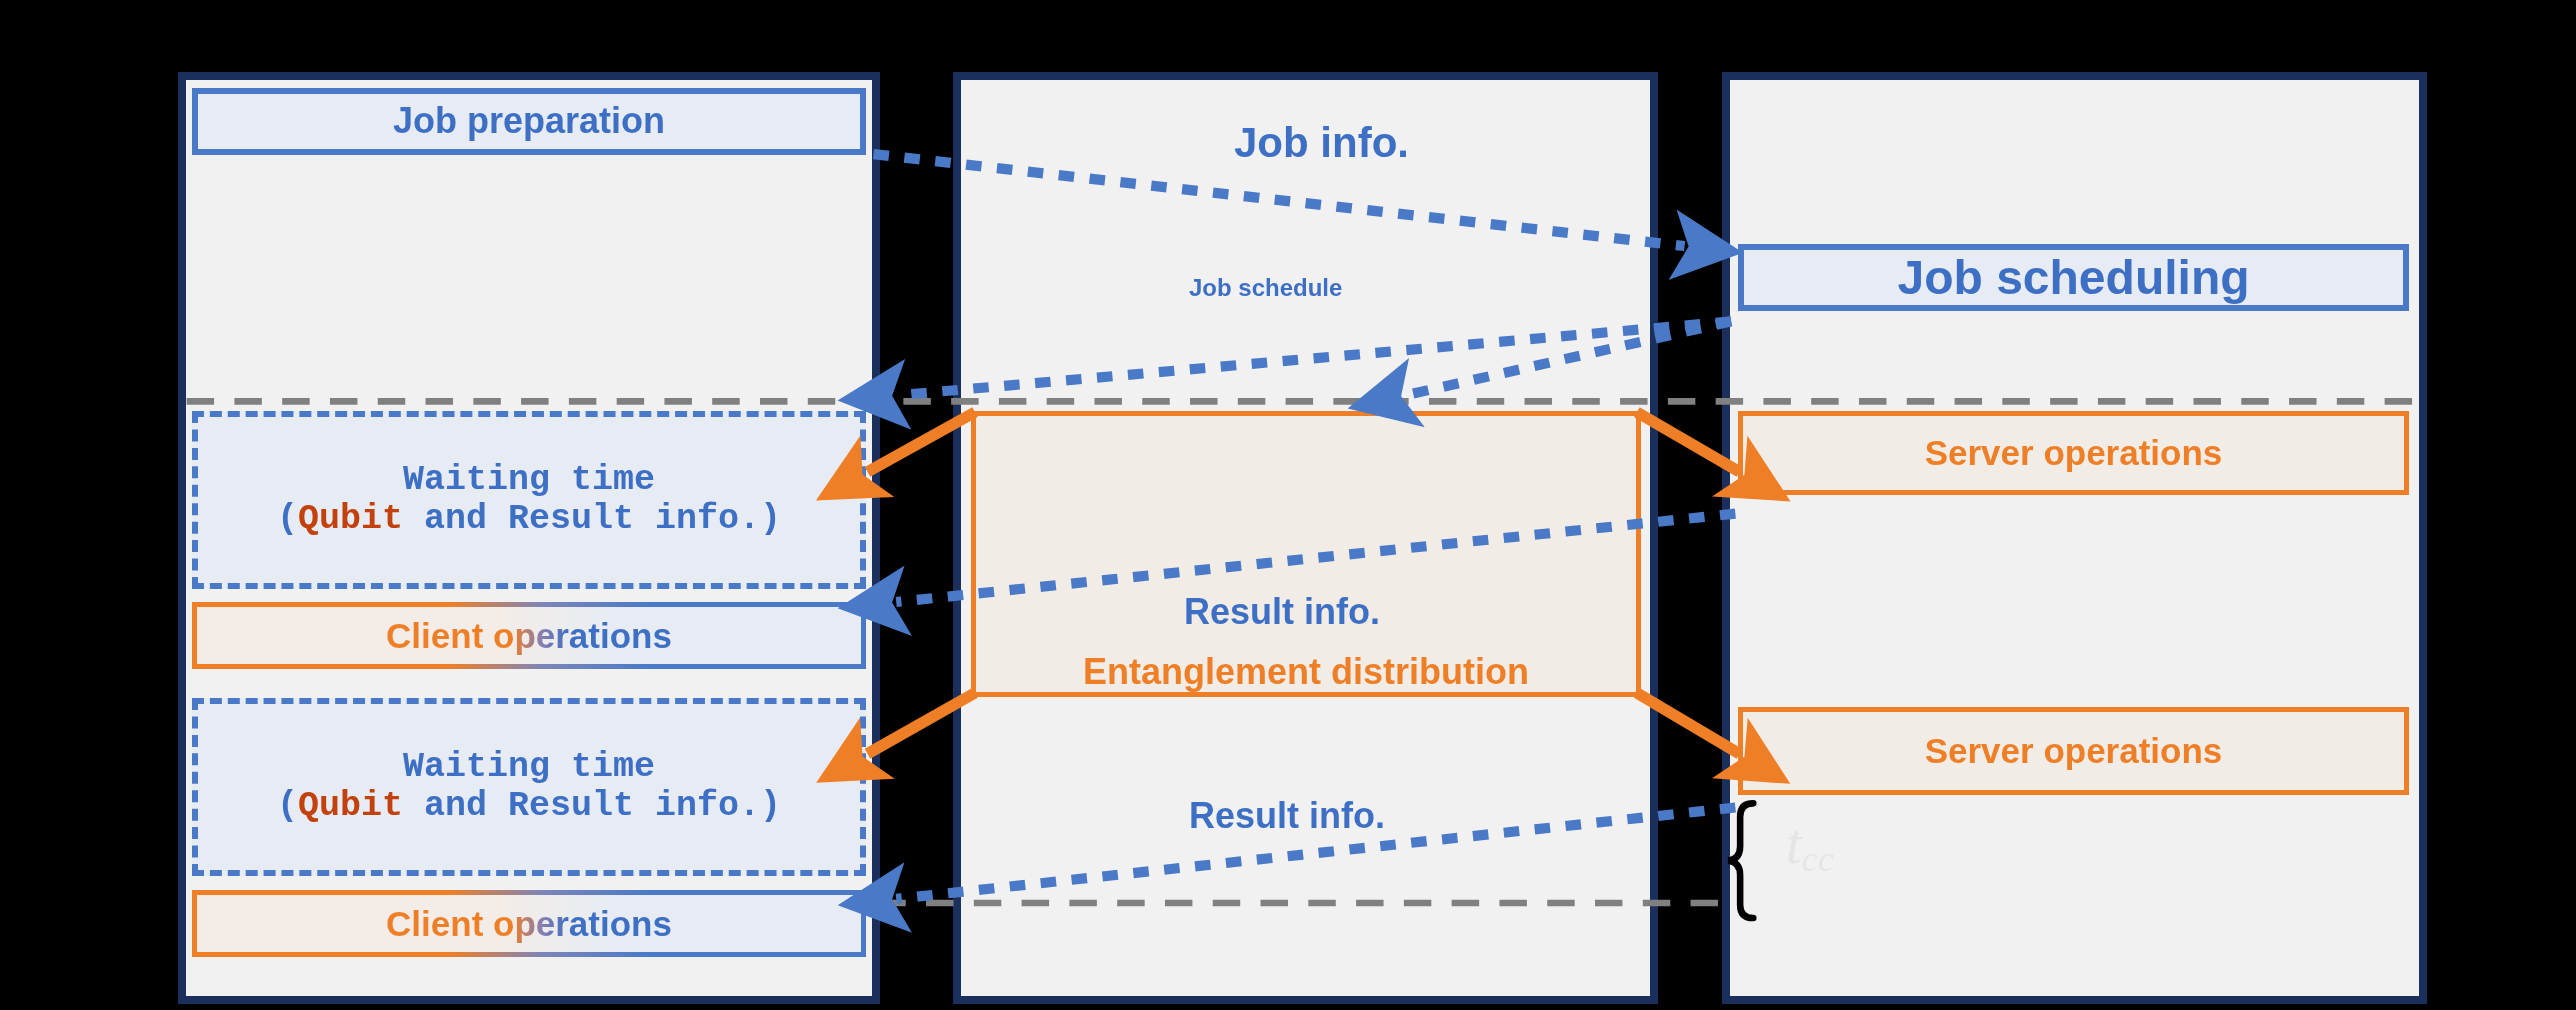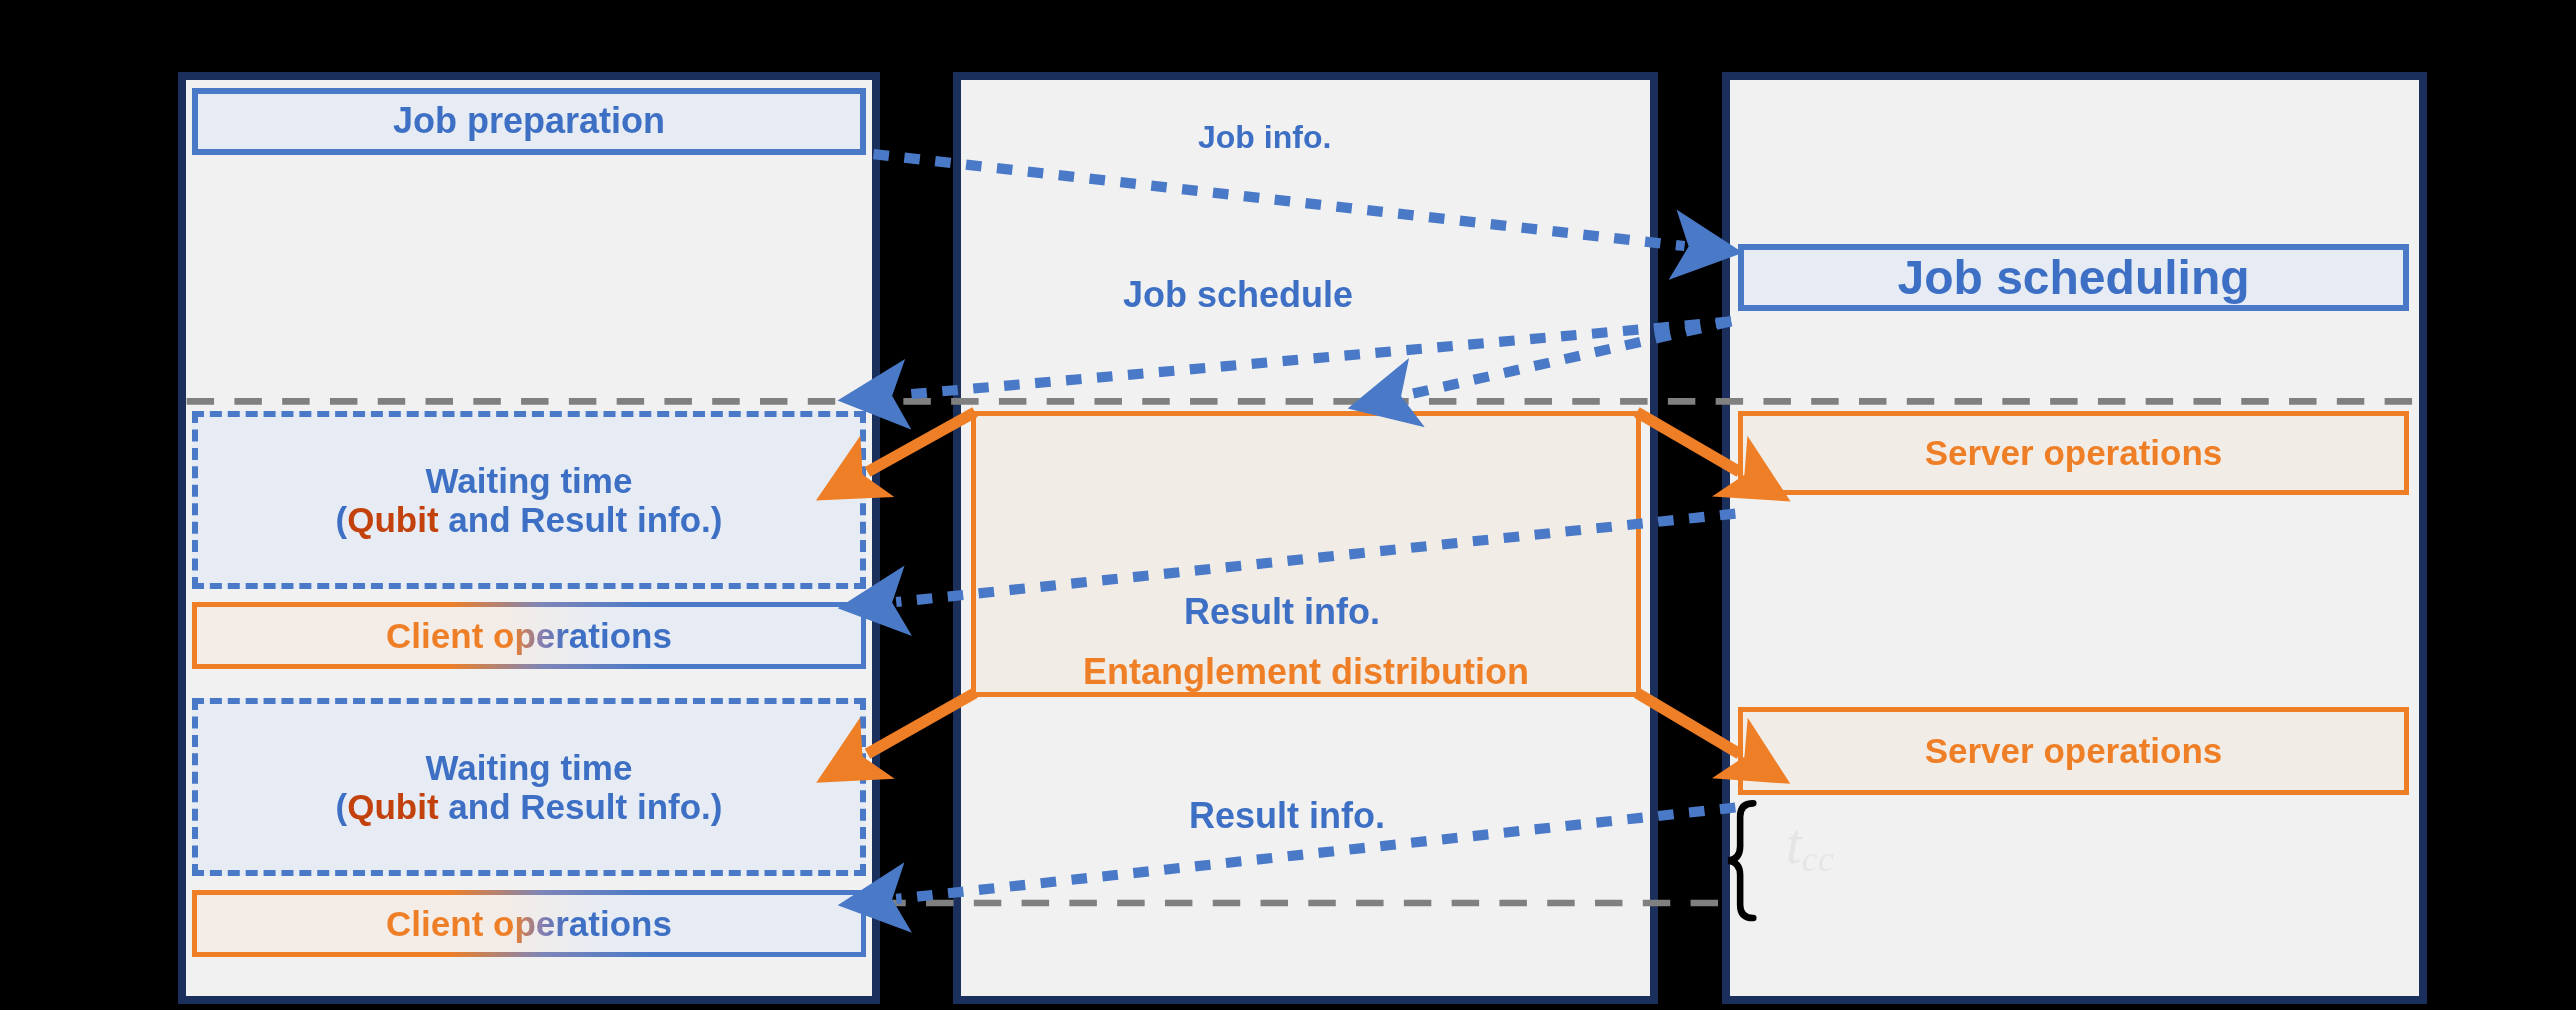--- a/index.html
+++ b/index.html
@@ -7,21 +7,21 @@
   #stage{position:relative;width:2576px;height:1010px;background:#000;overflow:hidden;}
 
   .lane{position:absolute;background:#f1f1f1;border:8.4px solid #1b2f5c;box-sizing:border-box;}
 
   .box{position:absolute;box-sizing:border-box;display:flex;align-items:center;
        justify-content:center;text-align:center;font-weight:bold;line-height:1.12;}
 
   .box-blue{border:6.6px solid #4a7ac7;background:#e7ecf4;color:#3d6fc4;}
   .box-orange{border:5.4px solid #ef7f२6;background:#f2ece7;color:#ef7f26;}
   .box-orange{border:5.4px solid #ef7f26;background:#f2ece7;color:#ef7f26;}
-  .box-dashed{border:6.6px dashed #4a7ac7;background:#e7ecf4;color:#3d6fc4;}
+  .box-dashed{border:6.6px dashed #4a7ac7;background:#e7ecf4;color:#3d6fc4;font-family:Liberation Mono, monospace;}
 
   .box-grad{background:linear-gradient(to right,#f3ece7 0%,#f3ece7 46%,#e7ecf4 62%,#e7ecf4 100%);
             border:5.4px solid transparent;
             border-image:linear-gradient(to right,#ef7f26 0%,#ef7f26 38%,#7d85b8 52%,#4a7ac7 68%,#4a7ac7 100%) 1;}
   .grad-text{background:linear-gradient(to right,#ef7f26 0%,#ef7f26 44%,#8a7fae 54%,#3d6fc4 64%,#3d6fc4 100%);
              -webkit-background-clip:text;background-clip:text;color:transparent;-webkit-text-fill-color:transparent;}
 
   .lbl{position:absolute;font-weight:bold;color:#3d6fc4;white-space:nowrap;}
   .orangetxt{color:#c2410c;}
 
@@ -74,22 +74,22 @@
   </div>
 
   <div class="box box-orange" style="left:1738px;top:411px;width:671px;height:84px;font-size:35px;">
     <span>Server operations</span>
   </div>
 
   <div class="box box-orange" style="left:1738px;top:707px;width:671px;height:88px;font-size:35px;">
     <span>Server operations</span>
   </div>
 
-  <div class="lbl" style="left:1198px;top:119px;font-size:32px;">Job info.</div>
-  <div class="lbl" style="left:1123px;top:274px;font-size:36px;">Job schedule</div>
+  <div class="lbl" style="left:1234px;top:119px;font-size:42px;">Job info.</div>
+  <div class="lbl" style="left:1189px;top:274px;font-size:24px;">Job schedule</div>
   <div class="lbl" style="left:1184px;top:591px;font-size:36px;">Result info.</div>
   <div class="lbl" style="left:1189px;top:795px;font-size:36px;">Result info.</div>
 
   <svg class="overlay" viewBox="0 0 4312 1691">
     <defs>
       <marker id="bhead" markerWidth="7" markerHeight="7" refX="1.2" refY="3.5" orient="auto">
         <path d="M0,0 L7,3.5 L0,7 L1.6,3.5 Z" fill="#4a7ac7"></path>
       </marker>
       <marker id="ohead" markerWidth="6.2" markerHeight="6.2" refX="1" refY="3.1" orient="auto">
         <path d="M0,0 L6.2,3.1 L0,6.2 L1.5,3.1 Z" fill="#ef7f26"></path>

